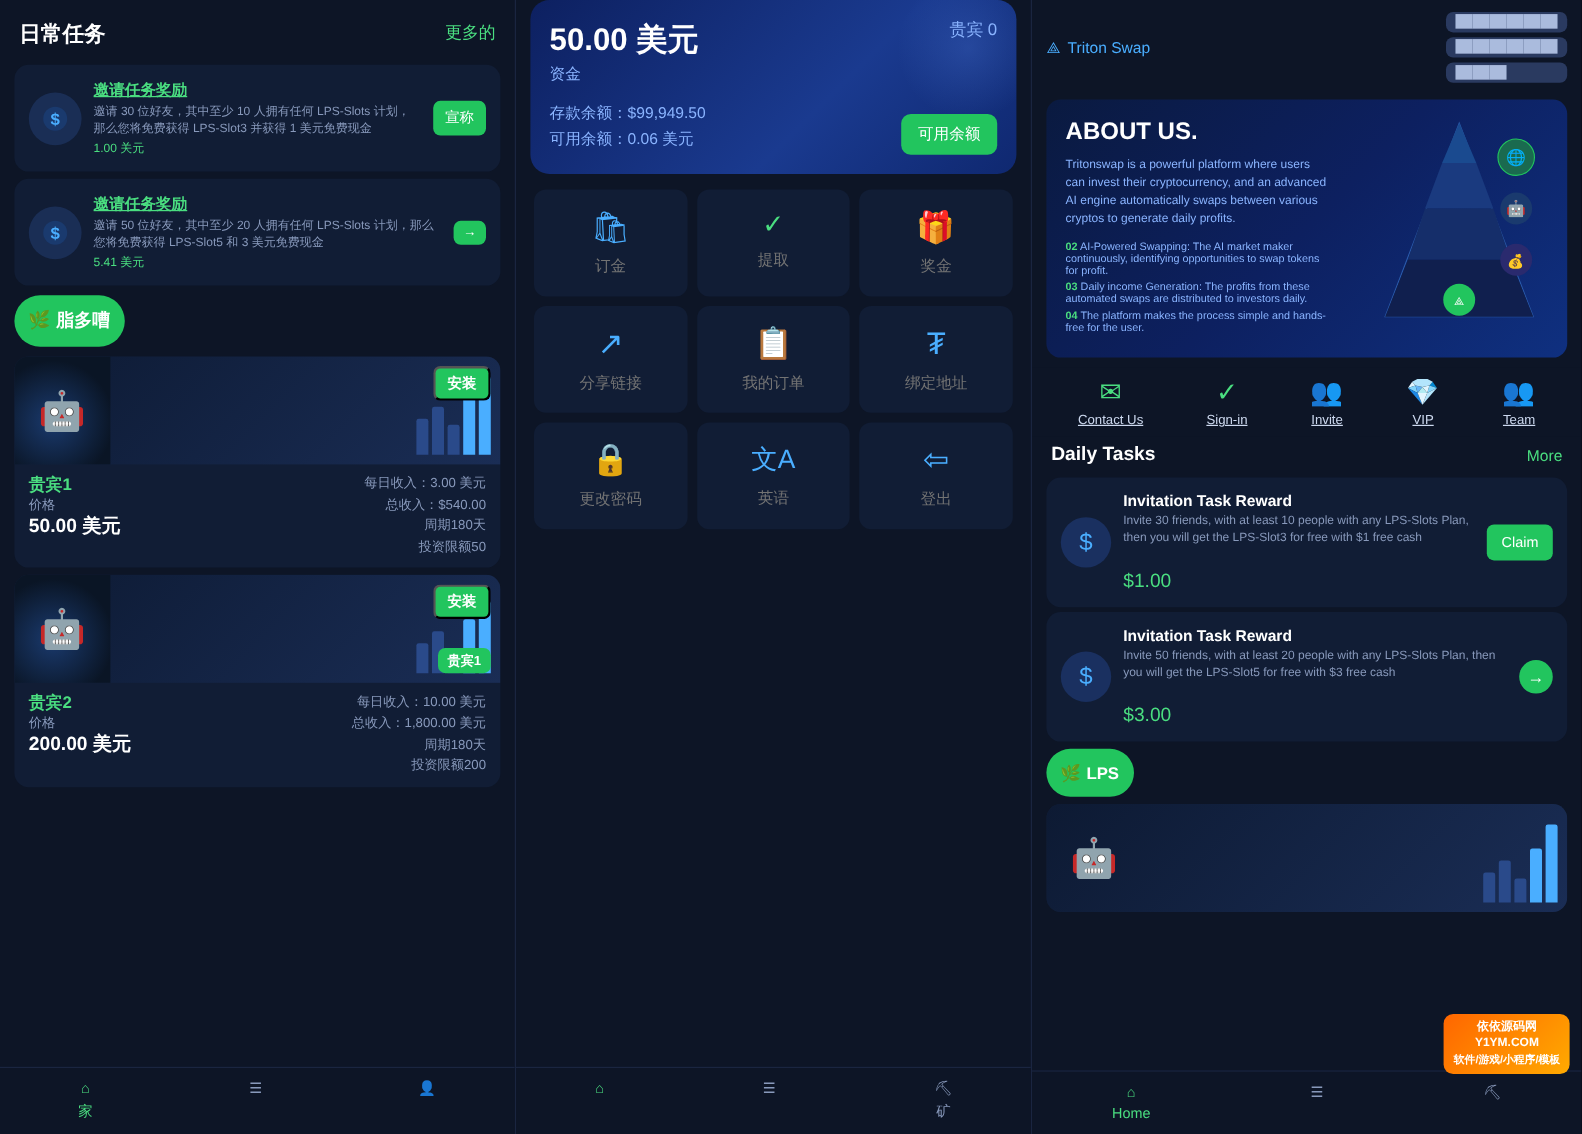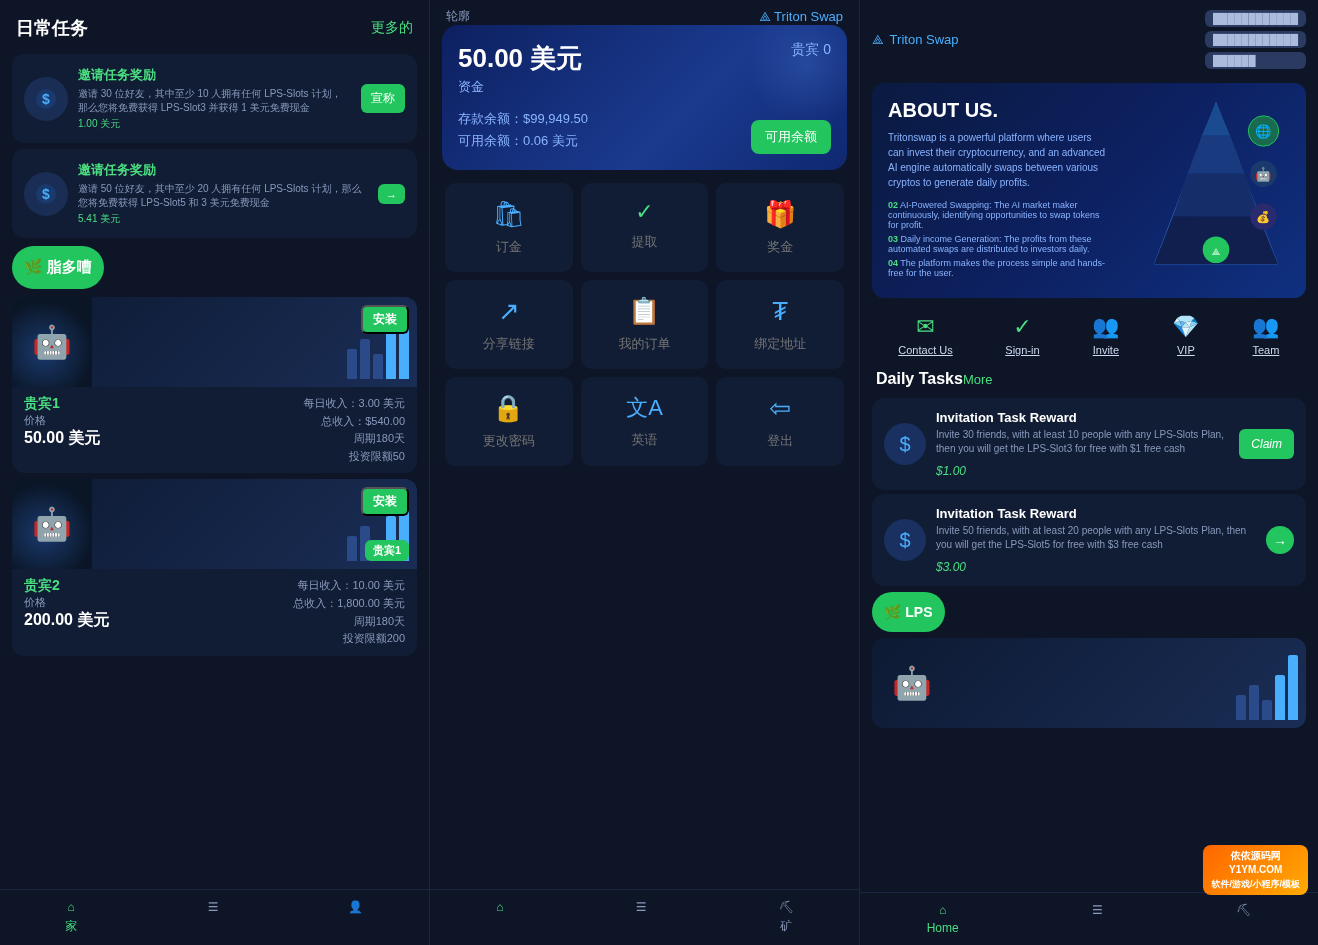--- a/index.html
+++ b/index.html
@@ -76,20 +76,21 @@
 
     .task-info {
       flex: 1;
     }
 
     .task-title {
       color: #4ade80;
       font-size: 13px;
       font-weight: bold;
       margin-bottom: 3px;
+      text-decoration: underline;
     }
 
     .task-desc {
       color: #8899bb;
       font-size: 10px;
       line-height: 1.4;
     }
 
     .task-price {
       color: #4ade80;
@@ -496,21 +497,21 @@
 
     .quick-action-label {
       color: #cdd9ef;
       font-size: 11px;
       text-decoration: underline;
     }
 
     
     .daily-tasks-header {
       display: flex;
-      justify-content: flex-start;
+      justify-content: space-between;
       align-items: center;
       padding: 6px 16px;
     }
 
     .daily-tasks-title {
       color: #fff;
       font-size: 16px;
       font-weight: bold;
     }
 
@@ -556,34 +557,32 @@
     }
 
     .right-task-desc {
       color: #8899bb;
       font-size: 10px;
       line-height: 1.4;
     }
 
     .right-task-price {
       color: #4ade80;
-      font-size: 12px;
-      margin-top: 8px;
-      font-style: italic;
+      font-size: 16px;
+      margin-top: 20px;
     }
 
     .btn-claim-right {
       background: #22c55e;
       color: #fff;
       border: none;
       border-radius: 6px;
       padding: 8px 12px;
       font-size: 12px;
       cursor: pointer;
-      font-style: italic;
     }
 
     .btn-arrow {
       background: #22c55e;
       color: #fff;
       border: none;
       border-radius: 50%;
       width: 28px;
       height: 28px;
       font-size: 14px;
@@ -761,24 +760,20 @@
     <div class="nav-item">
       <span>☰</span>
     </div>
     <div class="nav-item">
       <span>👤</span>
     </div>
   </div>
 </div>
 
 <div class="panel panel-middle" style="position:relative;">
-  <div style="display:flex;justify-content:space-between;align-items:center;padding:8px 16px 0;">
-    <span class="carousel-label" style="padding:0;">轮廓</span>
-    <span style="color:#4aaeff;font-size:13px;">⟁ Triton Swap</span>
-  </div>
 
   <div class="scrollable-content">
 
     <div class="balance-card">
       <div class="balance-amount">50.00 美元</div>
       <div class="balance-label">资金</div>
       <div class="vip-level">贵宾 0</div>
       <div class="balance-details">
         <div>存款余额：$99,949.50</div>
         <div>可用余额：0.06 美元</div>

